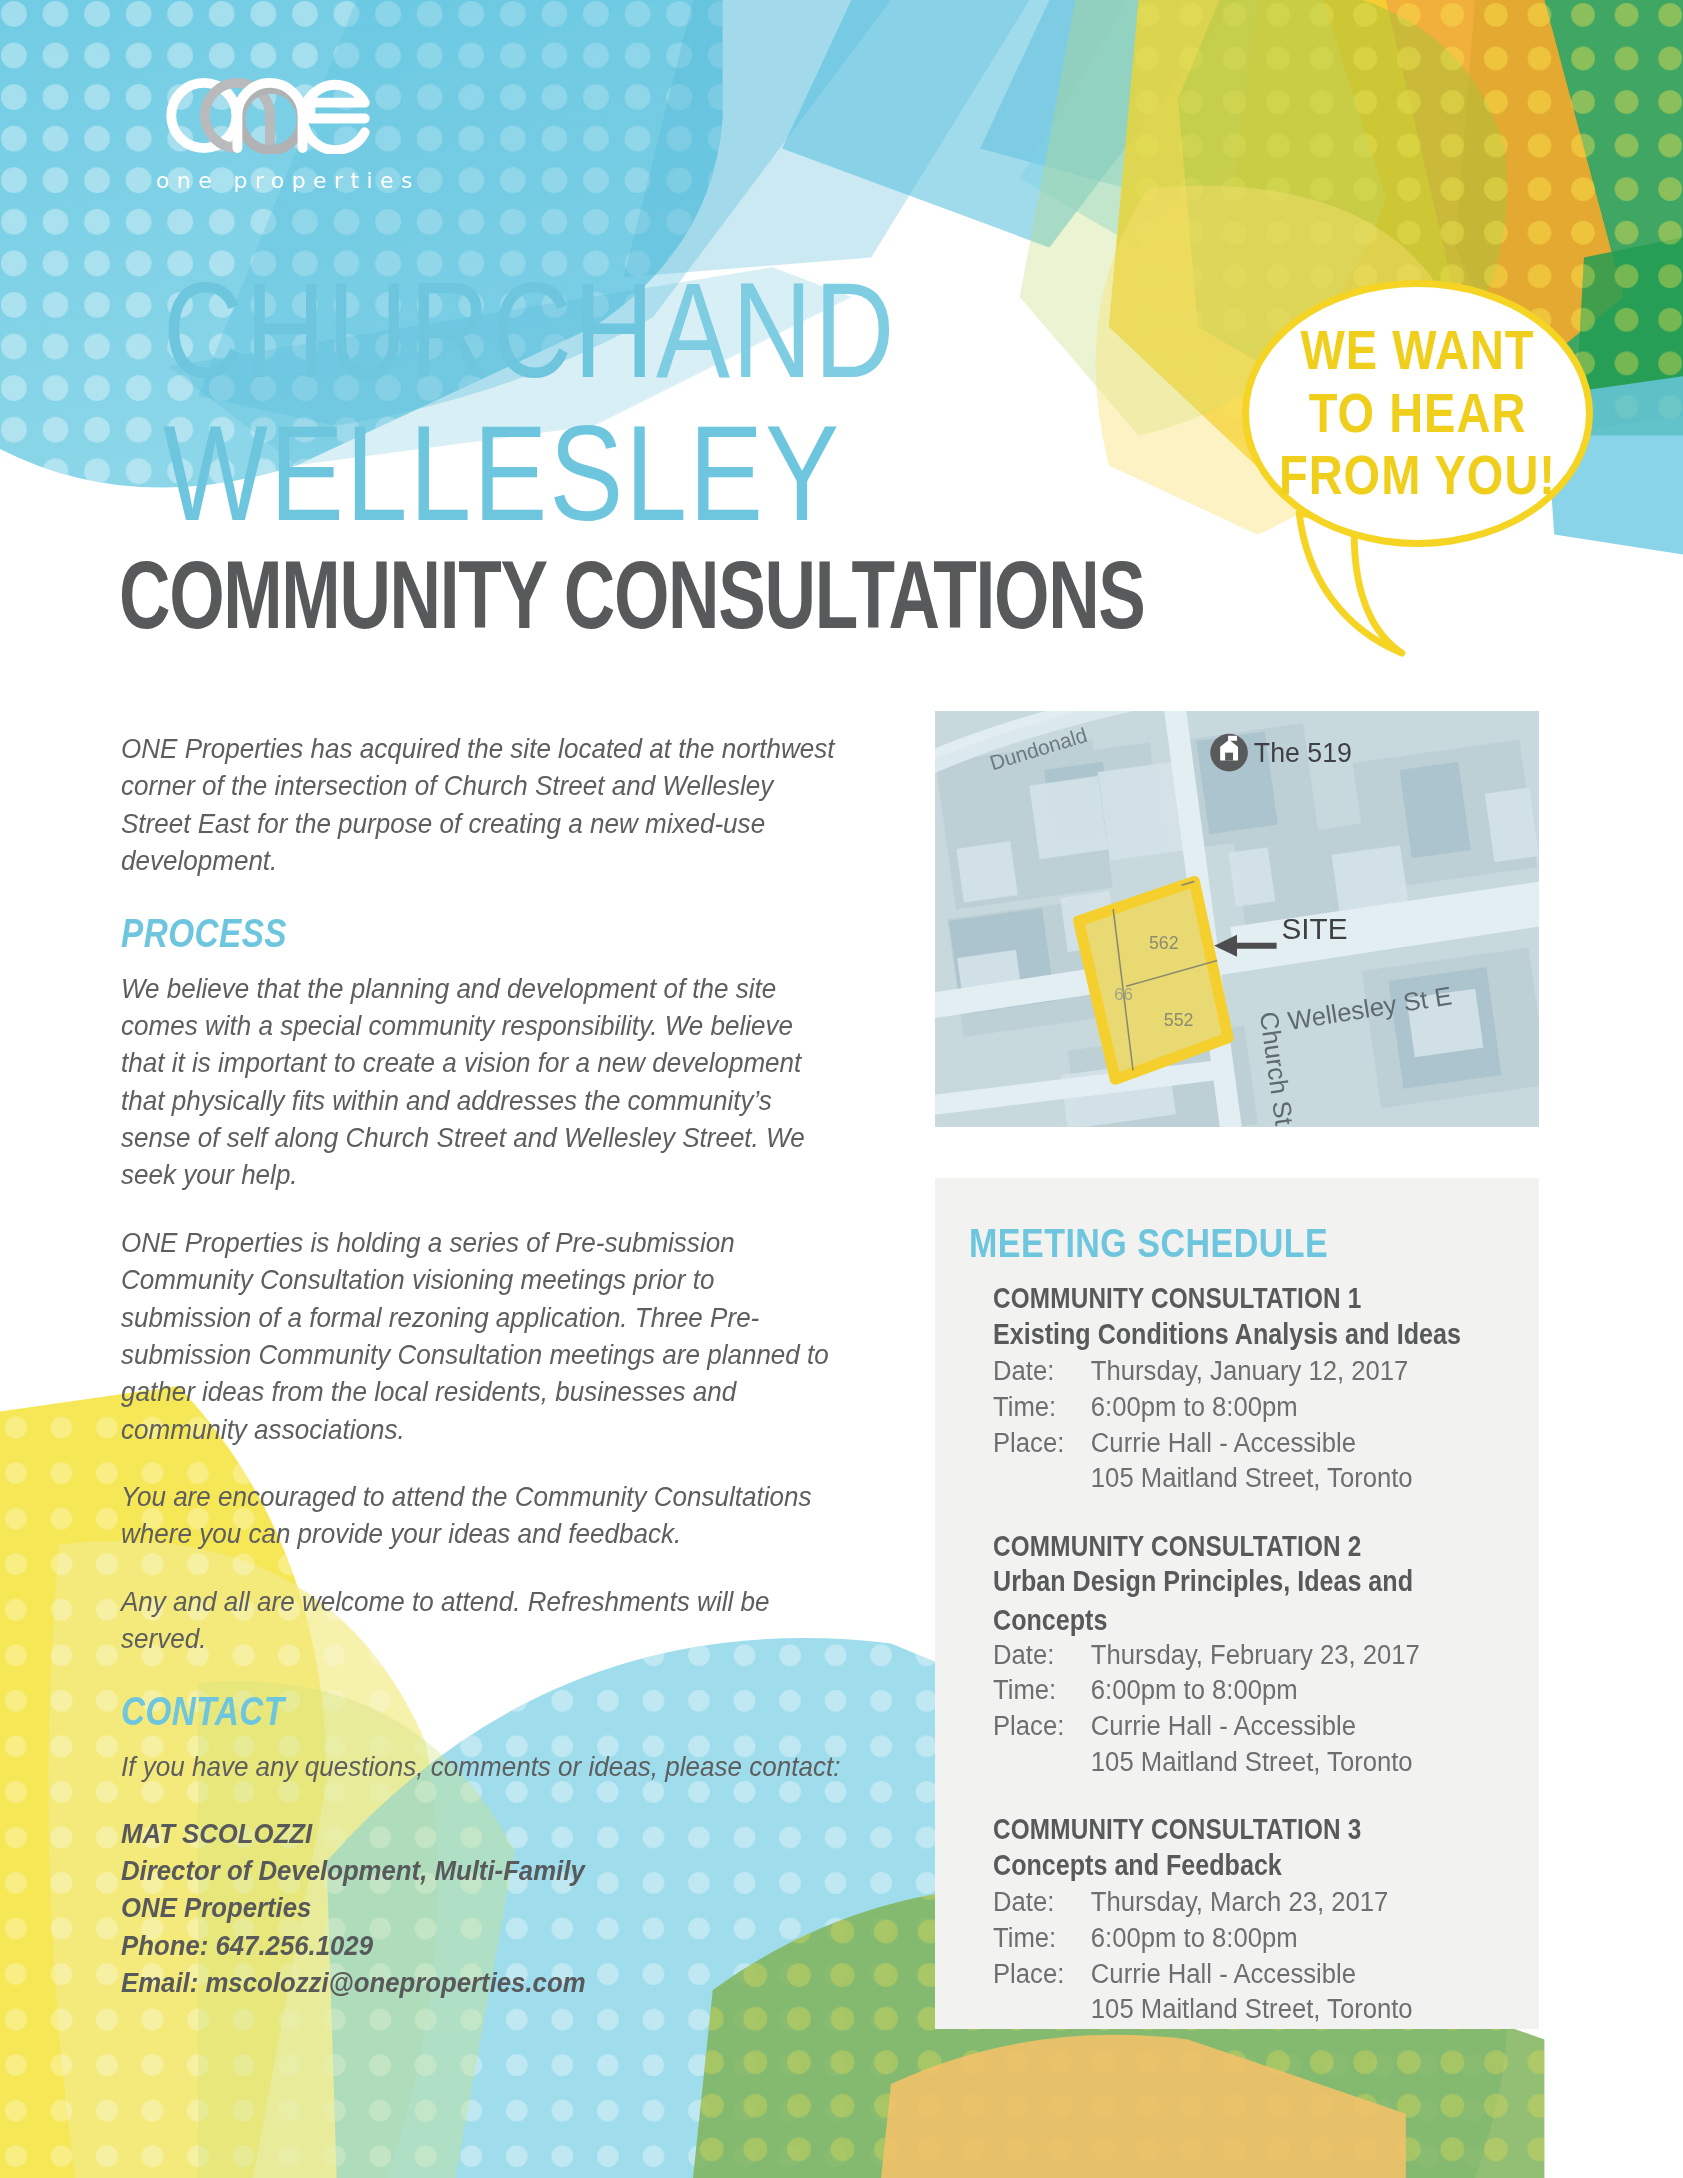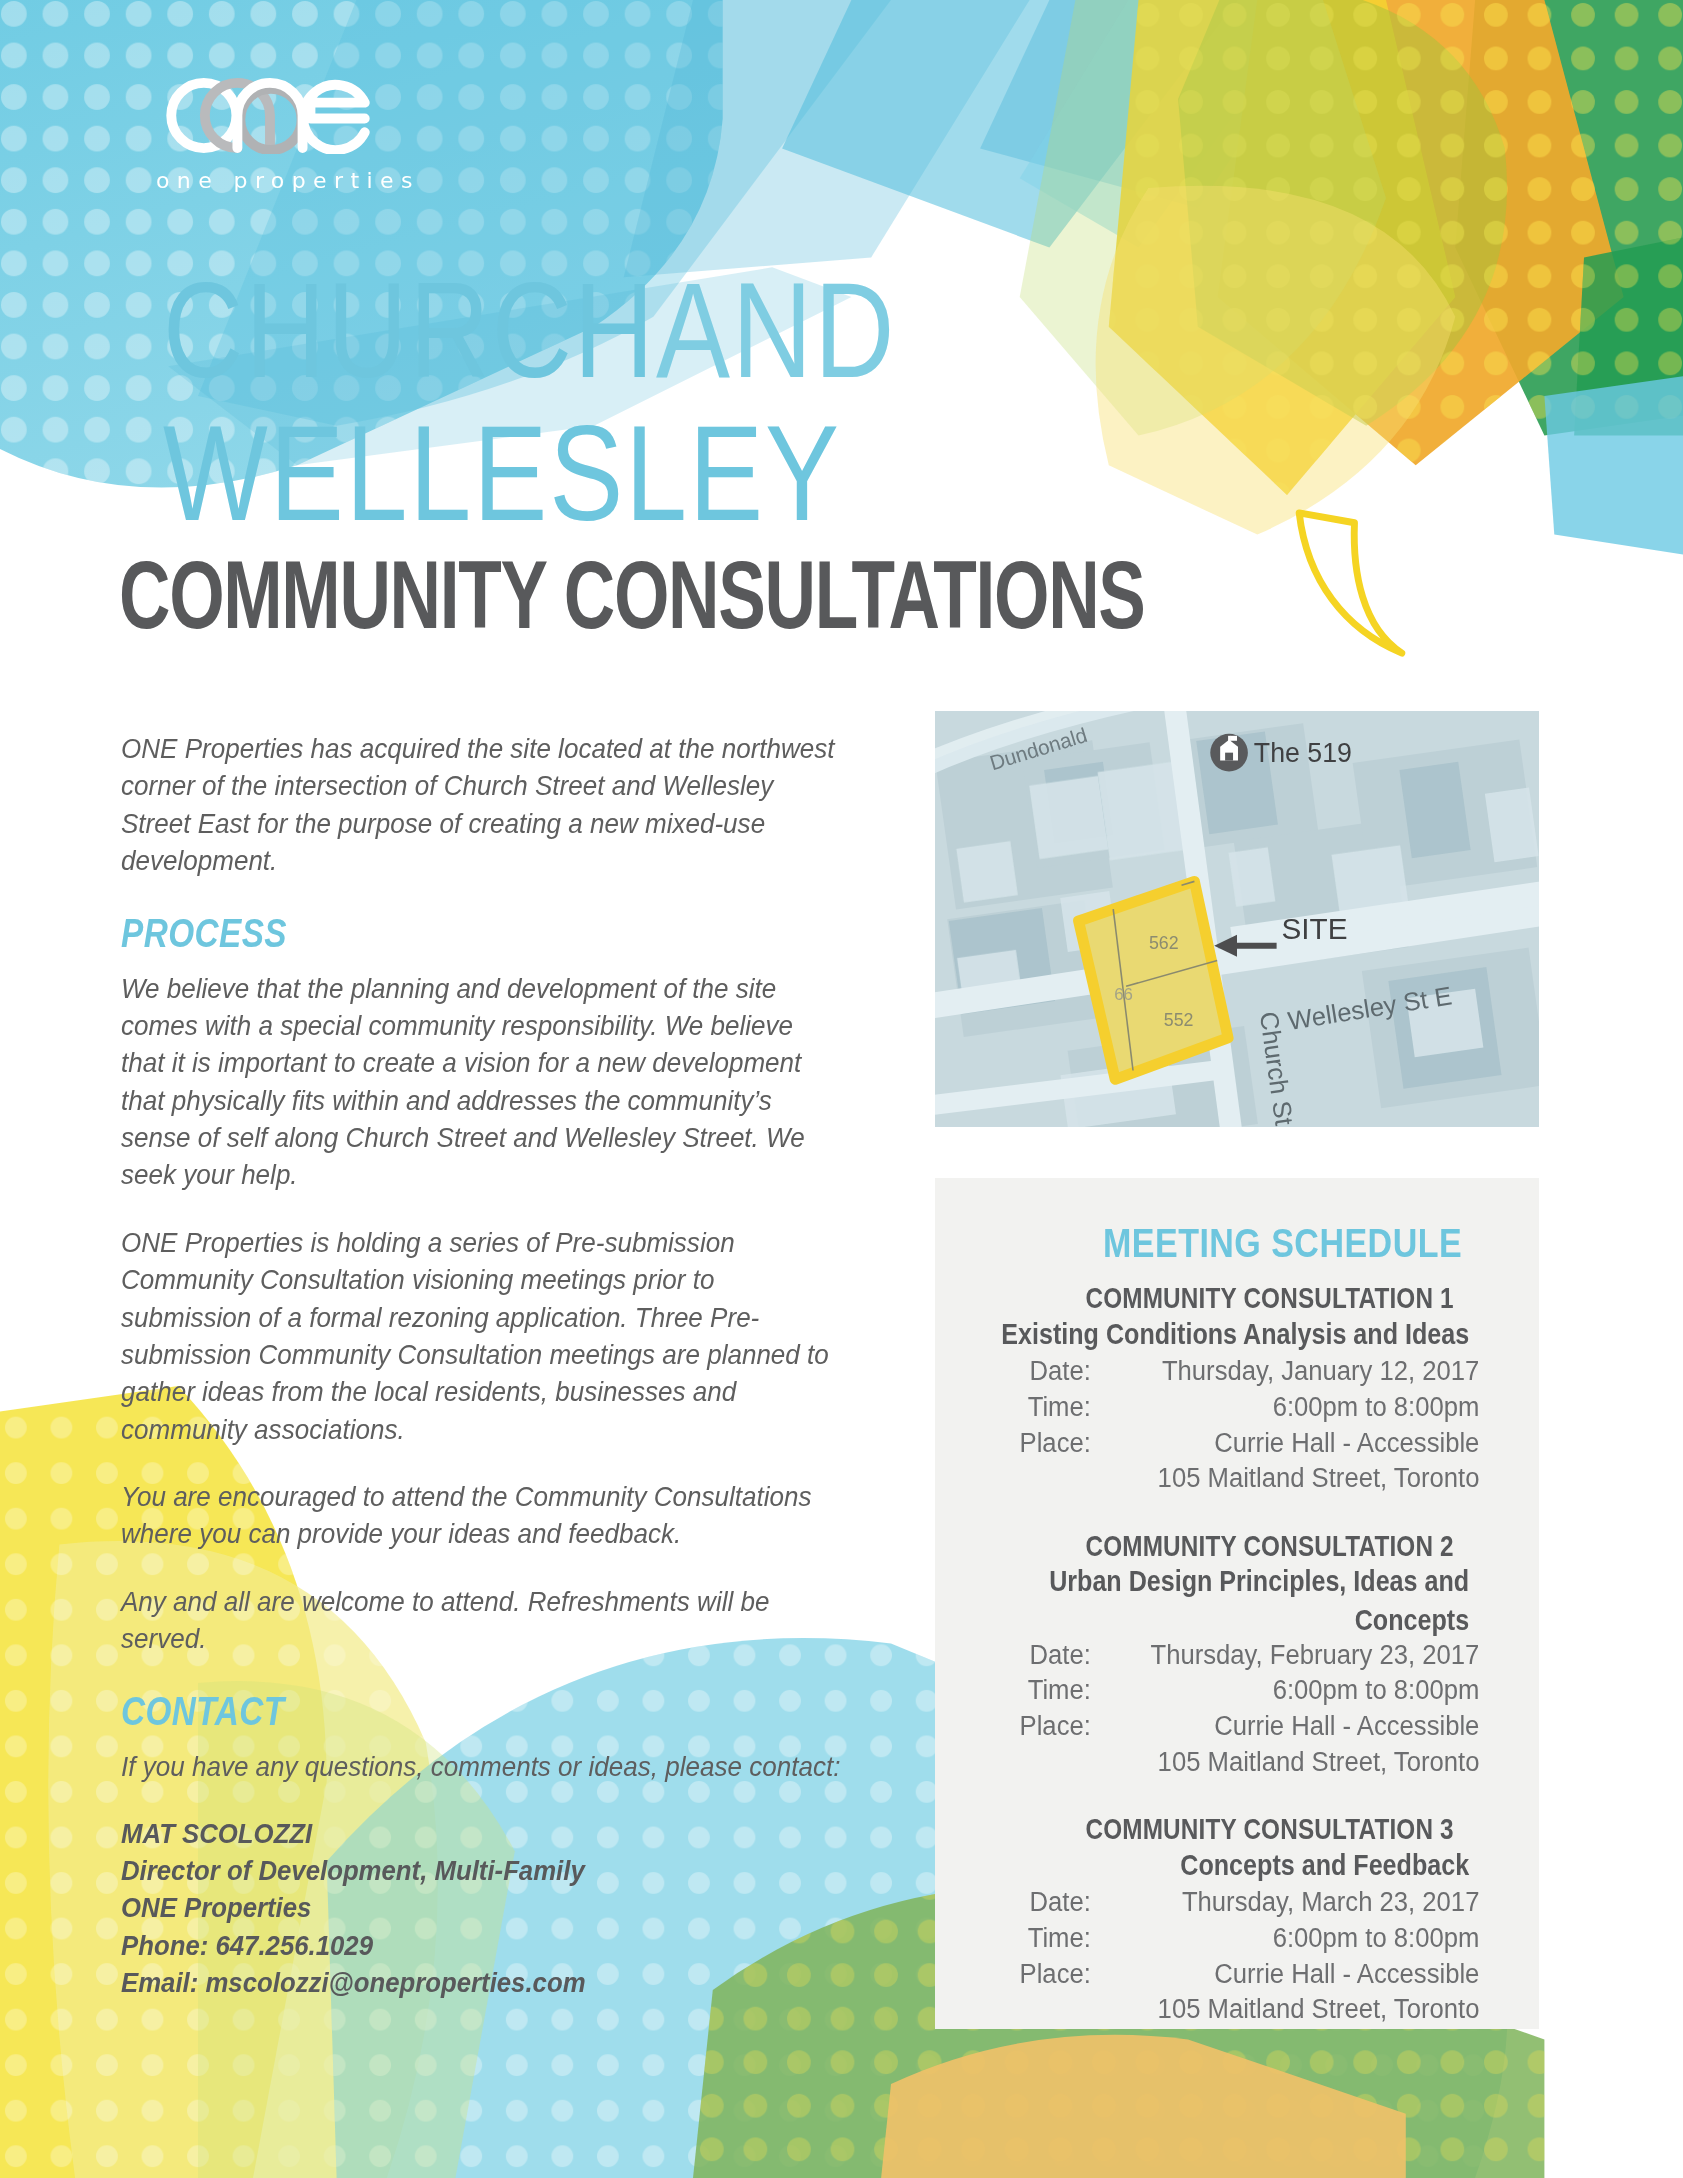--- a/index.html
+++ b/index.html
@@ -170,21 +170,20 @@
   
   .sched-panel {
     position: absolute;
     left: 935px;
     top: 1178px;
     width: 604px;
     height: 851px;
     background: #f2f2f0;
     z-index: 5;
     padding: 42px 34px 0 34px;
-    text-align: right;
   }
   .sched-title {
     font-size: 37px;
     font-weight: bold;
     color: #6ec6de;
     letter-spacing: 0.5px;
     margin-bottom: 18px;
     transform: scaleX(0.92) scaleY(1.12);
     transform-origin: left top;
   }
@@ -331,20 +330,27 @@
   <div class="title-wrap">
     <div class="title-line"><span>CHURCH</span><span class="light">AND</span></div>
     <div class="title-line title-line-2">WELLESLEY</div>
   </div>
 
   <div class="subtitle">COMMUNITY CONSULTATIONS</div>
 
   <svg class="bubble-tail" viewBox="0 0 150 160">
     <path d="M22,10 C30,78 68,128 126,152 C86,126 76,70 78,20 Z" fill="#ffffff" stroke="#f5d423" stroke-width="7" stroke-linejoin="round"></path>
   </svg>
+  <div class="bubble">
+    <div class="bubble-text">
+      <div>WE WANT</div>
+      <div>TO HEAR</div>
+      <div>FROM YOU!</div>
+    </div>
+  </div>
 
   <div class="left-col">
     <p class="body-p">ONE Properties has acquired the site located at the northwest corner of the intersection of Church Street and Wellesley Street East for the purpose of creating a new mixed-use development.</p>
 
     <h2 class="sec-head">PROCESS</h2>
     <p class="body-p">We believe that the planning and development of the site comes with a special community responsibility. We believe that it is important to create a vision for a new development that physically fits within and addresses the community’s sense of self along Church Street and Wellesley Street. We seek your help.</p>
     <p class="body-p">ONE Properties is holding a series of Pre-submission Community Consultation visioning meetings prior to submission of a formal rezoning application. Three Pre-submission Community Consultation meetings are planned to gather ideas from the local residents, businesses and community associations.</p>
     <p class="body-p">You are encouraged to attend the Community Consultations where you can provide your ideas and feedback.</p>
     <p class="body-p">Any and all are welcome to attend. Refreshments will be served.</p>
 

